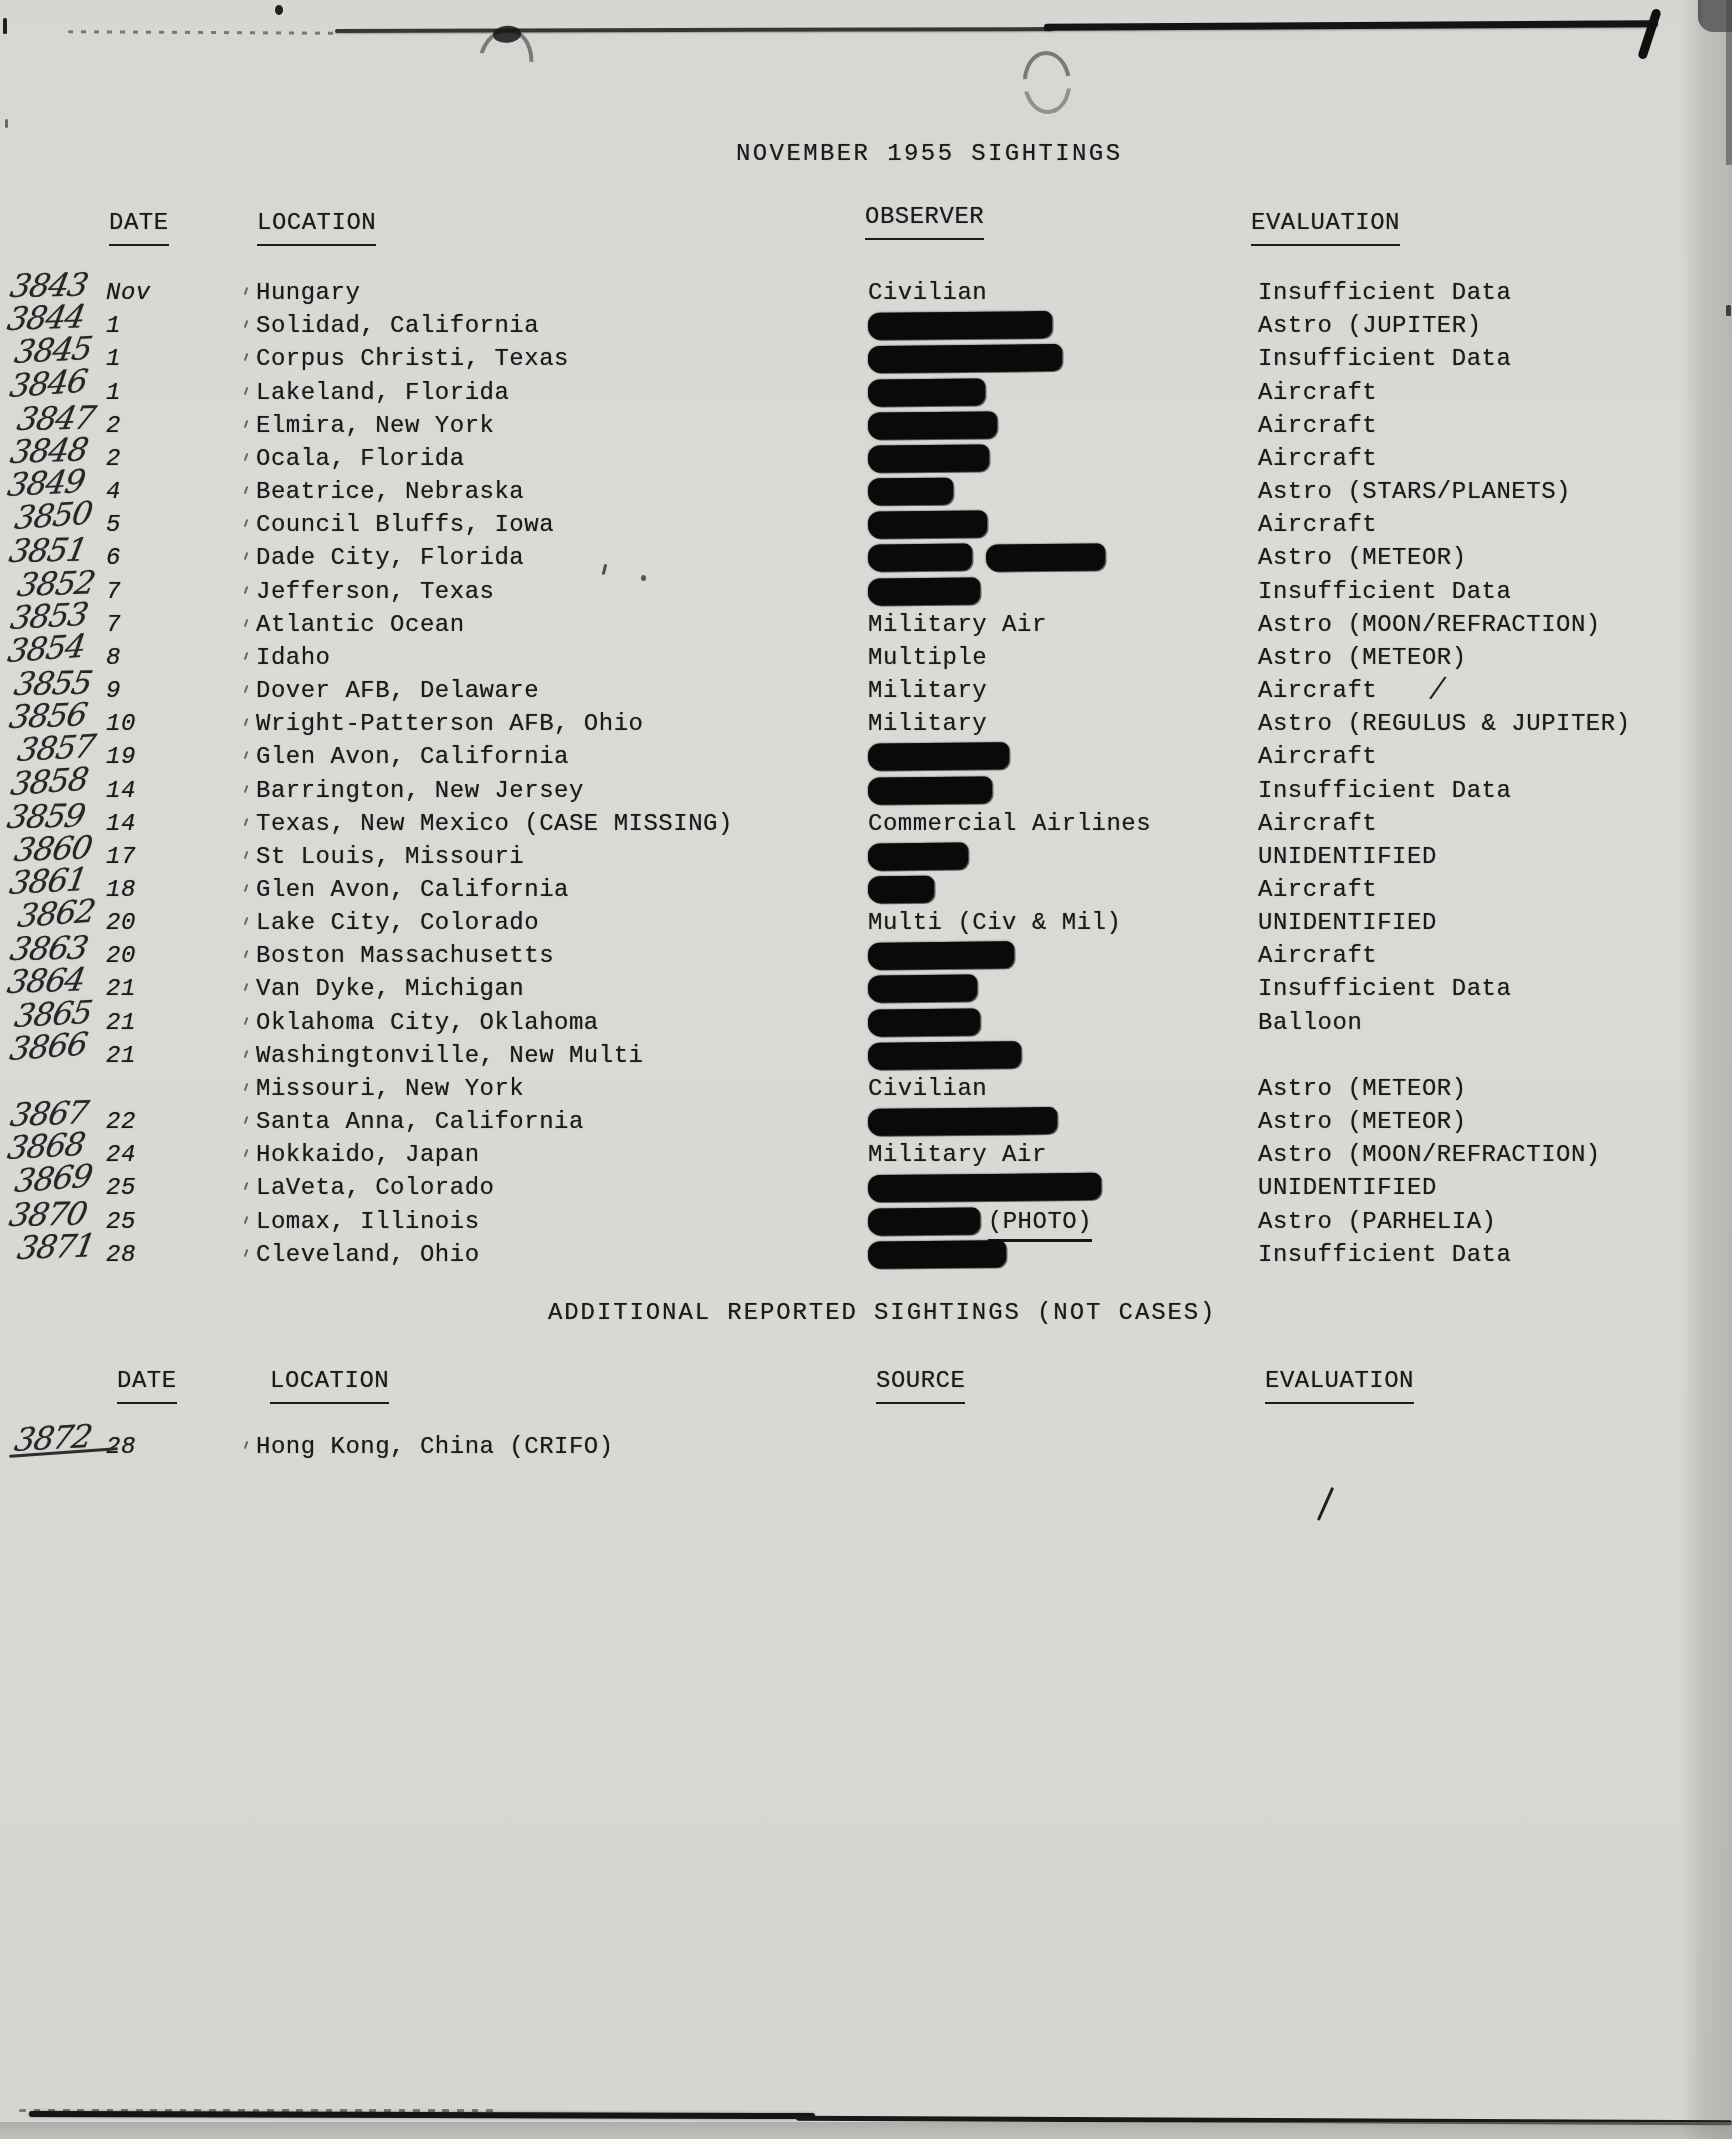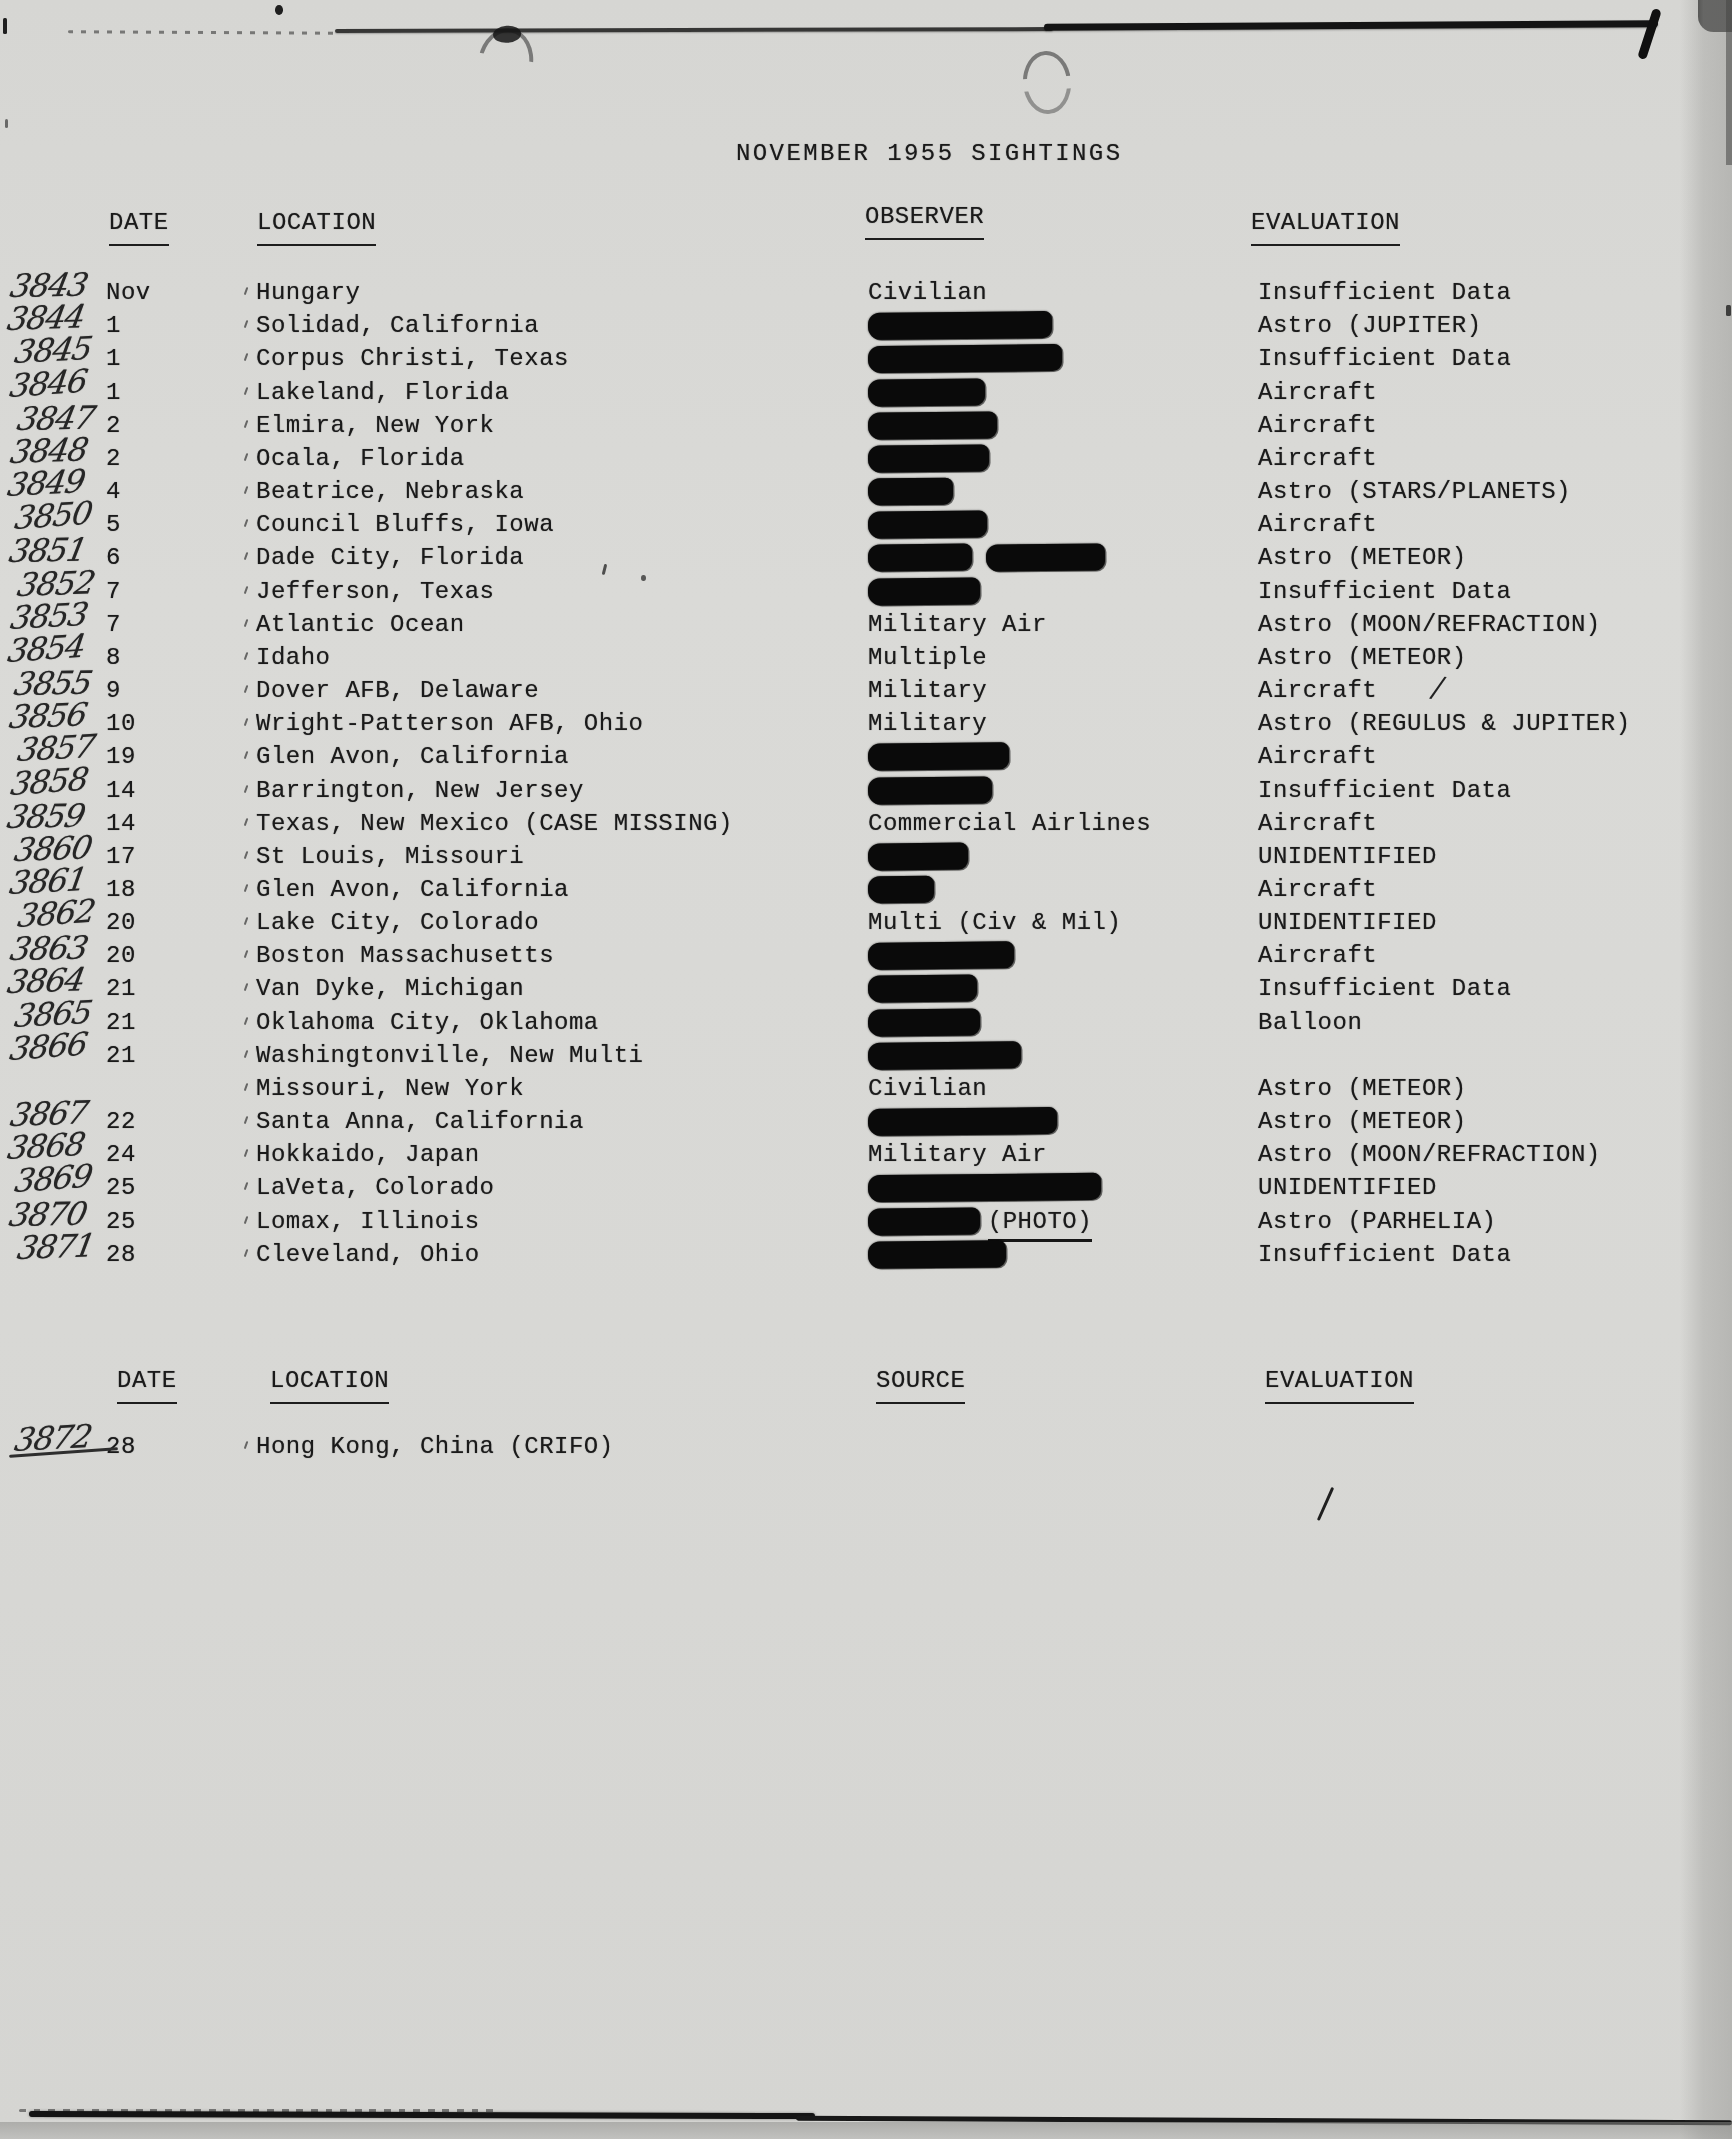--- a/index.html
+++ b/index.html
@@ -12,21 +12,21 @@
   
   .typed{position:absolute; font-size:24px; line-height:1.2; white-space:pre;
          text-shadow:0 0 1px rgba(20,20,20,.55); letter-spacing:0.5px;}
   .doc-title{letter-spacing:2.4px;}
   .section-title{letter-spacing:1.9px;}
   .th{border-bottom:2.9px solid #1d1d1d; padding-bottom:5.8px;}
   
   .row{position:absolute; left:0; width:100%; height:33px;}
   .cell{position:absolute; top:0; font-size:24px; white-space:pre;
         text-shadow:0 0 1px rgba(20,20,20,.55); letter-spacing:0.5px;}
-  .c-date{left:106px;}
+  .c-date{left:106px;font-style:italic;}
   .c-loc{left:256px;}
   .c-obs{left:868px;}
   .c-eval{left:1258px;}
   .hnum{position:absolute; left:10.7px; top:-11.7px; font-family:"DejaVu Serif",serif;
         font-style:italic; font-size:32px; letter-spacing:-1.5px; color:#262626;
         text-shadow:0 0 1px rgba(40,40,40,.45); transform-origin:left center;}
   .tick{position:absolute; left:245px; top:7.8px; width:1.9px; height:8.3px;
         background:rgba(40,40,40,.65); transform:rotate(20deg); border-radius:1px;}
   .redact{display:inline-block; vertical-align:top; height:27px; margin-top:0px;
           background:#0a0a0a; border-radius:11.7px 7.8px 9.7px 12.6px;
@@ -348,20 +348,21 @@
       <div class="row" style="top: 1241px;">
     <span class="hnum" style="left: 17.5px; transform: skewX(-12deg) rotate(-2deg);">3871</span>
     <span class="cell c-date">28</span>
     <span class="tick"></span>
     <span class="cell c-loc">Cleveland, Ohio</span>
     <span class="cell c-obs"><span class="redact" style="width: 138px;"></span></span>
     <span class="cell c-eval">Insufficient Data</span>
   </div>
     </div>
 
+  <div class="typed section-title" style="left:548px; top:1299px;">ADDITIONAL REPORTED SIGHTINGS (NOT CASES)</div>
   <div class="typed th" style="left:117px; top:1367px;">DATE</div>
   <div class="typed th" style="left:270px; top:1367px;">LOCATION</div>
   <div class="typed th" style="left:876px; top:1367px;">SOURCE</div>
   <div class="typed th" style="left:1265px; top:1367px;">EVALUATION</div>
 
   <div id="add-rows">
       <div class="row" style="top: 1433px;">
     <span class="hnum" style="left: 14.6px; transform: skewX(-12deg) rotate(-3deg);">3872</span>
     <span class="cell c-date">28</span>
     <span class="tick"></span>

